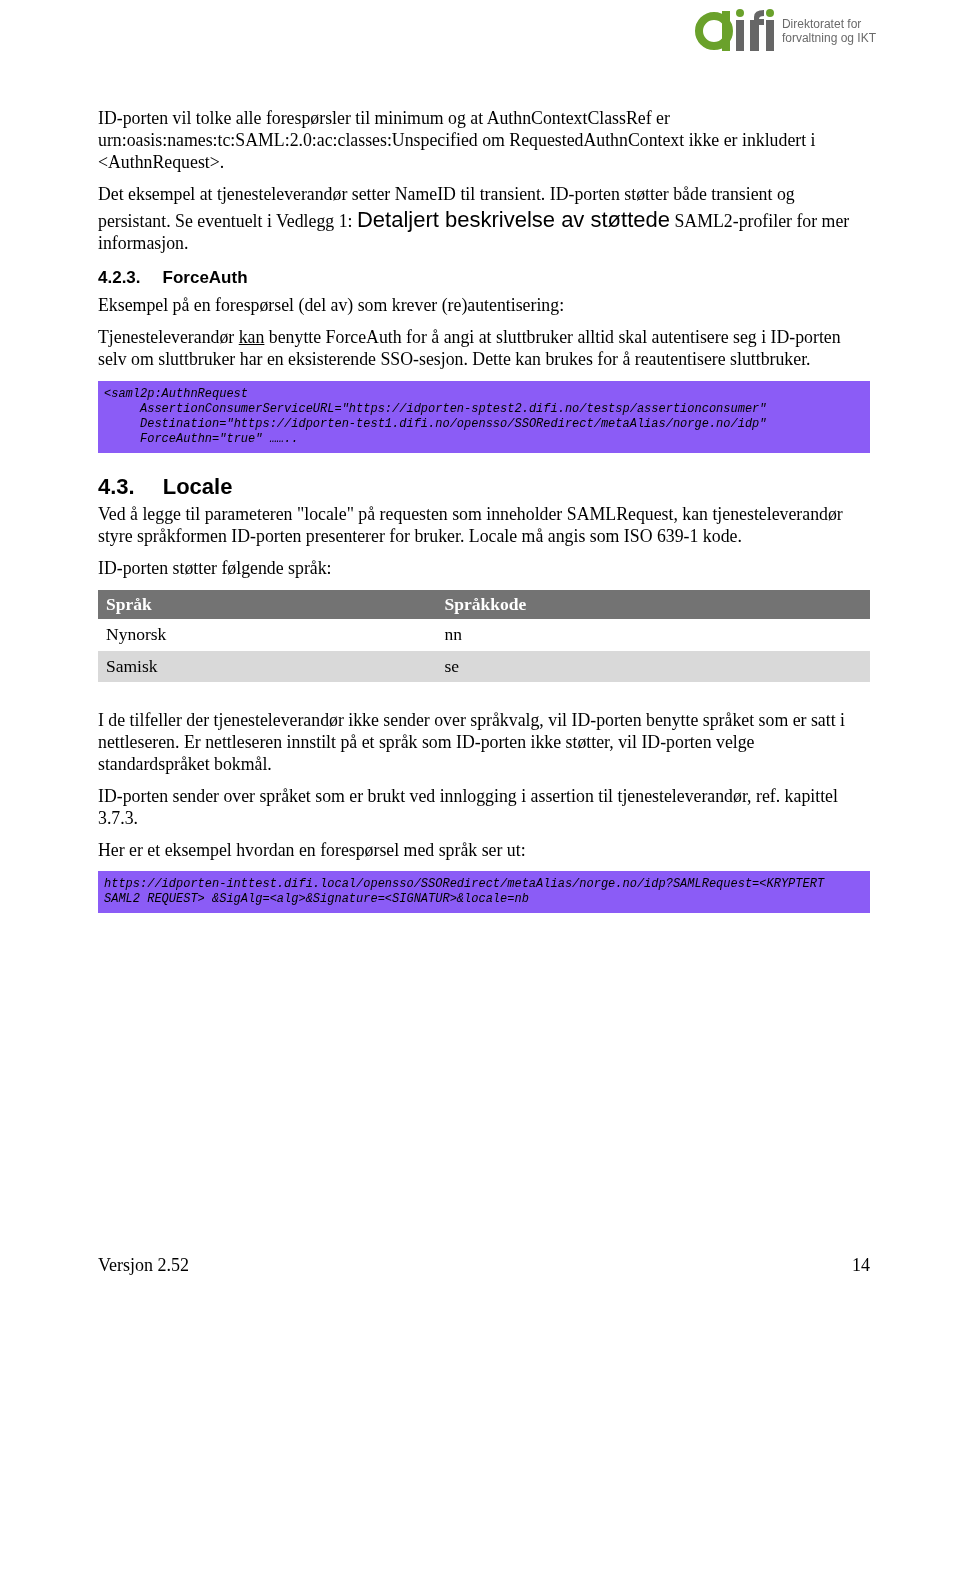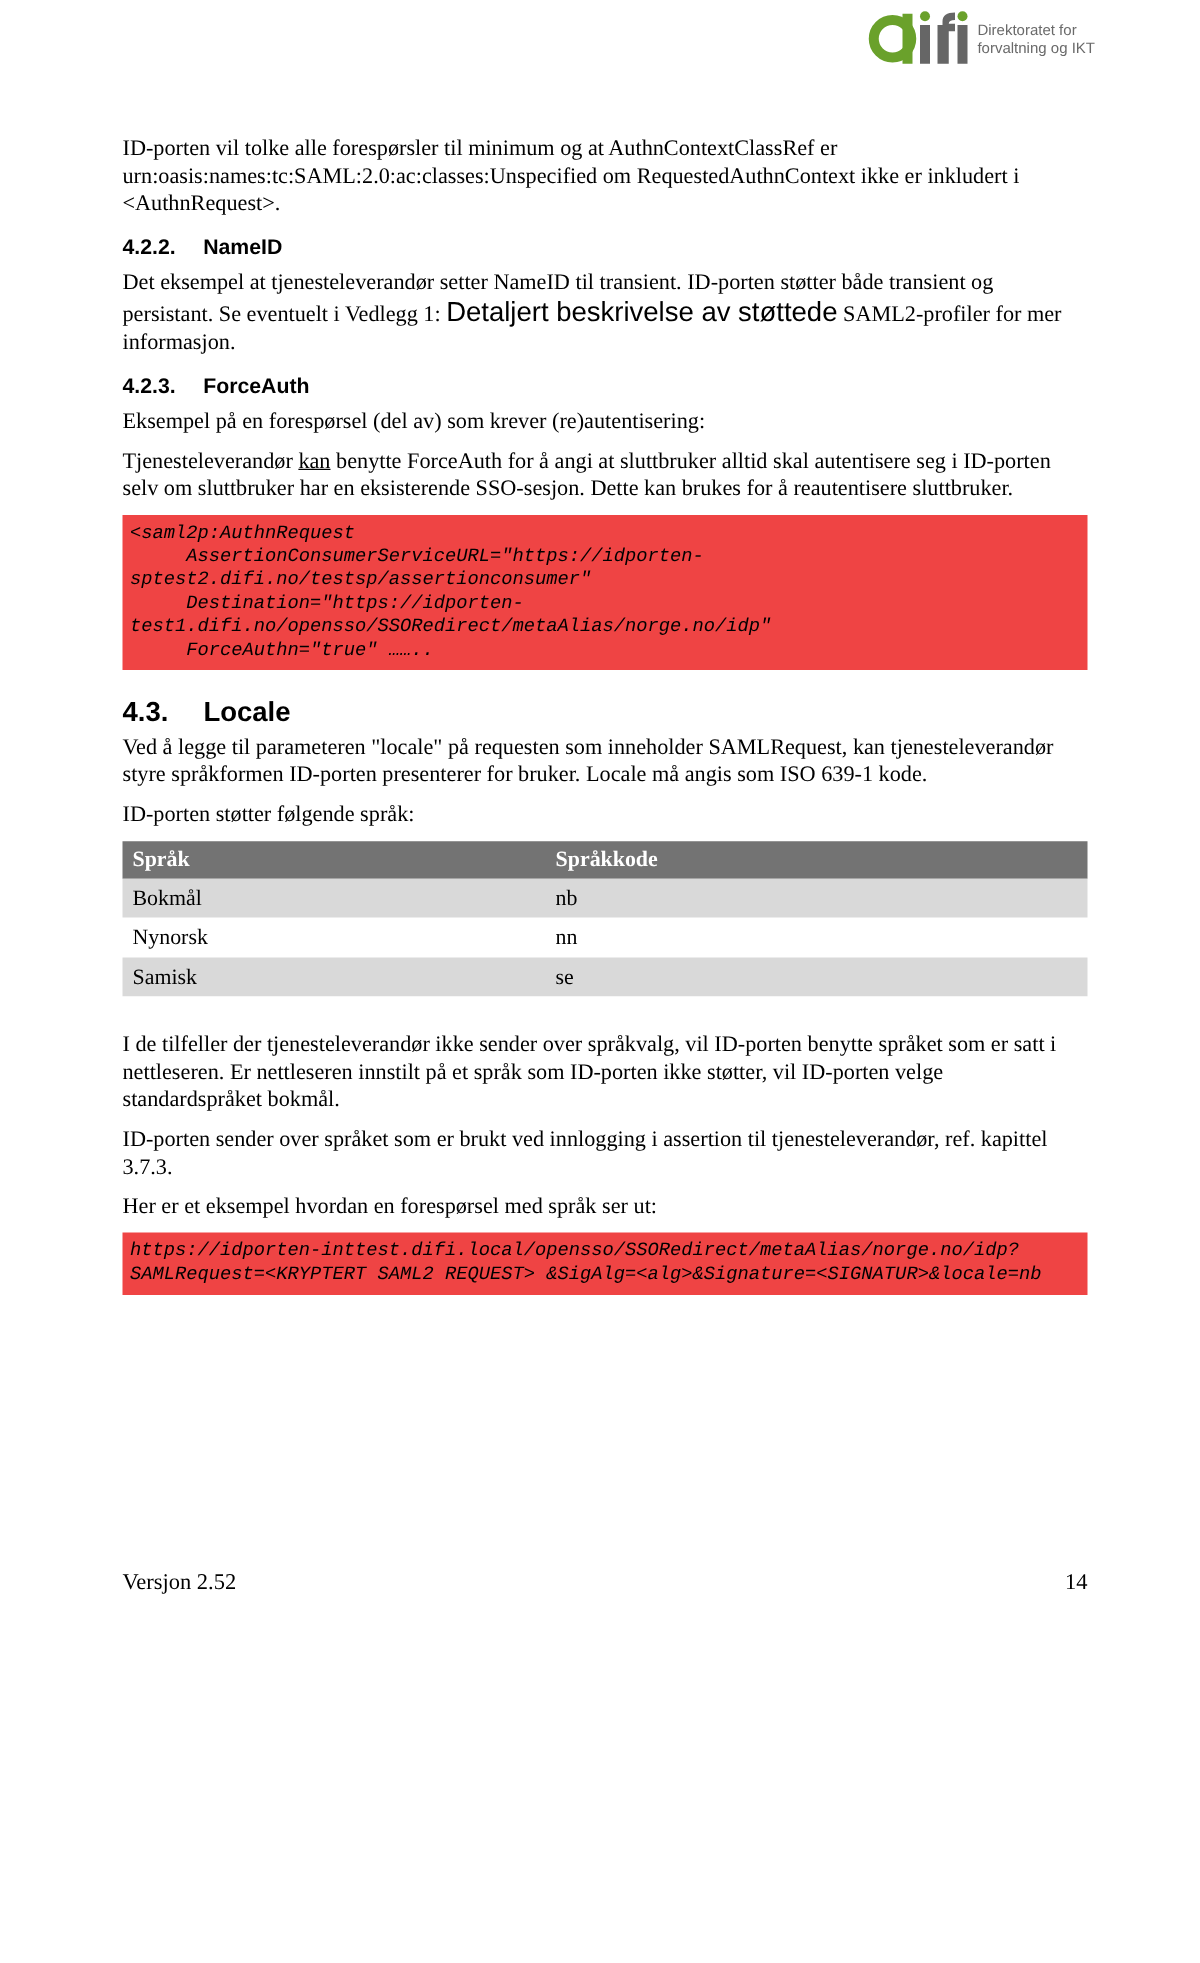--- a/index.html
+++ b/index.html
@@ -55,24 +55,24 @@
   }
   .h3 .num {
     margin-right: 28px;
   }
   .vedlegg-link {
     font-family: Arial, Helvetica, sans-serif;
     font-size: 22px;
     margin-top: 20px;
   }
   .codeblock {
-    background: #ef4444;
+    background: #8b5cf6;
     font-family: "Courier New", Courier, monospace;
     font-style: italic;
-    font-size: 15px;
+    font-size: 12px;
     line-height: 1.25;
     padding: 6px 6px 6px 6px;
     white-space: pre-wrap;
     margin: 6px 0 16px 0;
   }
   table.lang {
     width: 100%;
     border-collapse: collapse;
     font-size: 17.5px;
     margin: 6px 0 28px 0;
@@ -122,23 +122,20 @@
     </div>
   </div>
 
   <div class="content">
 
     <p>
       <span>ID-porten vil tolke alle forespørsler til minimum og at AuthnContextClassRef er</span><br>
       <span>urn:oasis:names:tc:SAML:2.0:ac:classes:Unspecified om RequestedAuthnContext ikke er inkludert i &lt;AuthnRequest&gt;.</span>
     </p>
 
-    <div class="h4">
-      <span class="num">4.2.2.</span><span>NameID</span>
-    </div>
 
     <p>
       <span>Det eksempel at tjenesteleverandør setter NameID til transient. ID-porten støtter både transient og</span><br>
       <span>persistant. Se eventuelt i Vedlegg 1: </span><span class="vedlegg-link">Detaljert beskrivelse av støttede</span><span> SAML2-profiler for mer informasjon.</span>
     </p>
 
     <div class="h4">
       <span class="num">4.2.3.</span><span>ForceAuth</span>
     </div>
 
@@ -160,24 +157,20 @@
     <p>ID-porten støtter følgende språk:</p>
 
     <table class="lang">
       <thead>
         <tr>
           <th>Språk</th>
           <th>Språkkode</th>
         </tr>
       </thead>
       <tbody id="lang-body">
-          <tr class="shade">
-            <td>Bokmål</td>
-            <td>nb</td>
-          </tr>
           <tr>
             <td>Nynorsk</td>
             <td>nn</td>
           </tr>
           <tr class="shade">
             <td>Samisk</td>
             <td>se</td>
           </tr>
         </tbody>
     </table>

